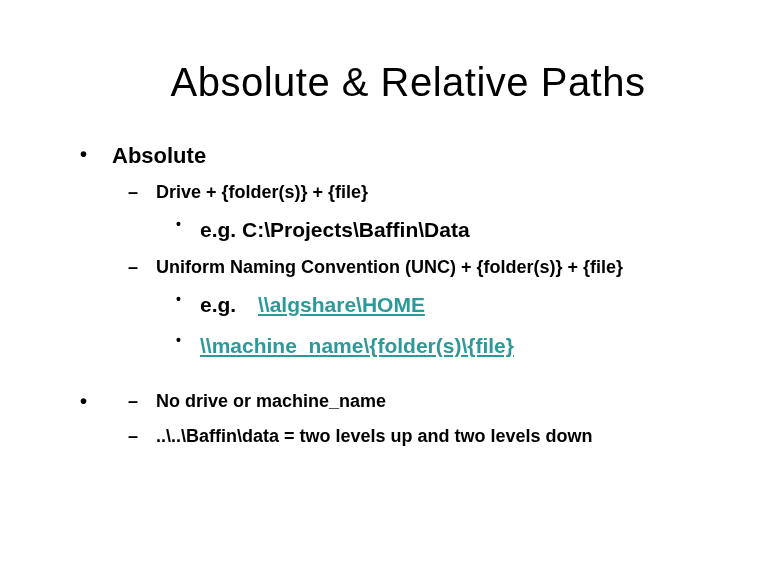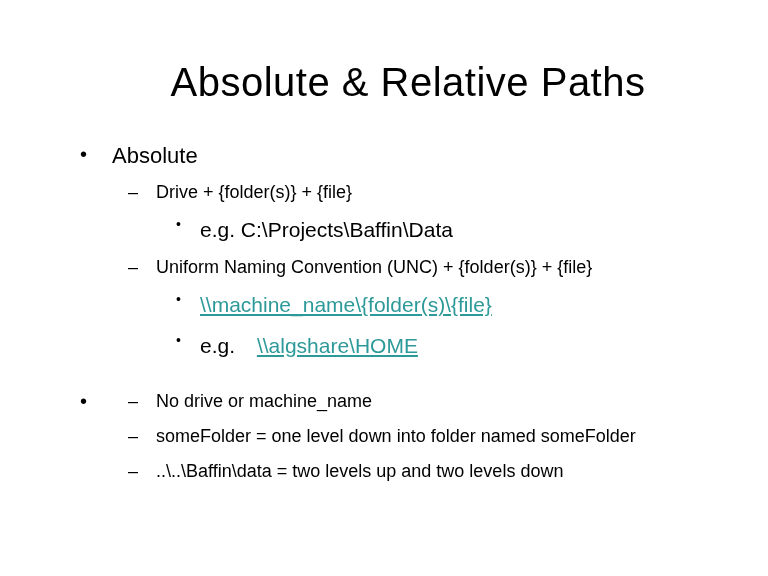--- a/index.html
+++ b/index.html
@@ -16,21 +16,21 @@
     height: 100%;
     padding: 28px 40px 20px 40px;
   }
   h1.title {
     font-size: 40px;
     font-weight: normal;
     text-align: center;
     margin-bottom: 36px;
     letter-spacing: 0.5px;
   }
-  ul { list-style: none; }
+  ul { list-style: none; font-weight: bold; }
   
   .l1 { margin-left: 4px; }
   .l1 > li {
     font-size: 22px;
     line-height: 1.35;
     margin-bottom: 4px;
     padding-left: 28px;
     position: relative;
   }
   .l1 > li::before {
@@ -91,32 +91,31 @@
           <ul class="l3">
             <li>
               <span>e.g. C:\Projects\Baffin\Data</span>
             </li>
           </ul>
         </li>
         <li>
           <span>Uniform Naming Convention (UNC) + {folder(s)} + {file}</span>
           <ul class="l3">
             <li>
-              <span class="link">\\machine_name\{folder(s)\{file}</span>
+              <span>e.g. </span><span class="link">\\algshare\HOME</span>
             </li>
             <li>
-              <span>e.g. </span><span class="link">\\algshare\HOME</span>
+              <span class="link">\\machine_name\{folder(s)\{file}</span>
             </li>
           </ul>
         </li>
       </ul>
     </li>
 
     <li class="section-gap">
       <ul class="l2">
         <li><span>No drive or machine_name</span></li>
-        <li><span>someFolder = one level down into folder named someFolder</span></li>
         <li><span>..\..\Baffin\data = two levels up and two levels down</span></li>
       </ul>
     </li>
 
   </ul>
 </div>
 
 </body></html>

